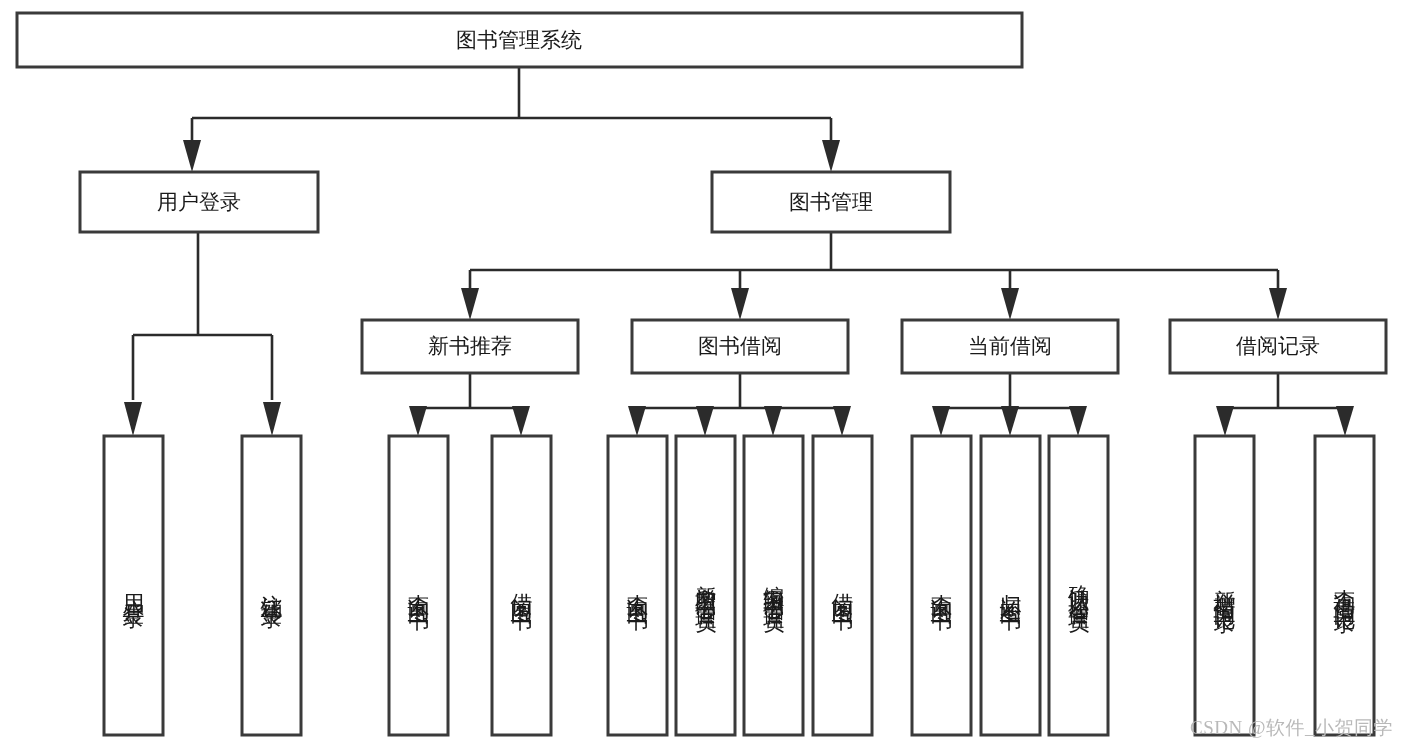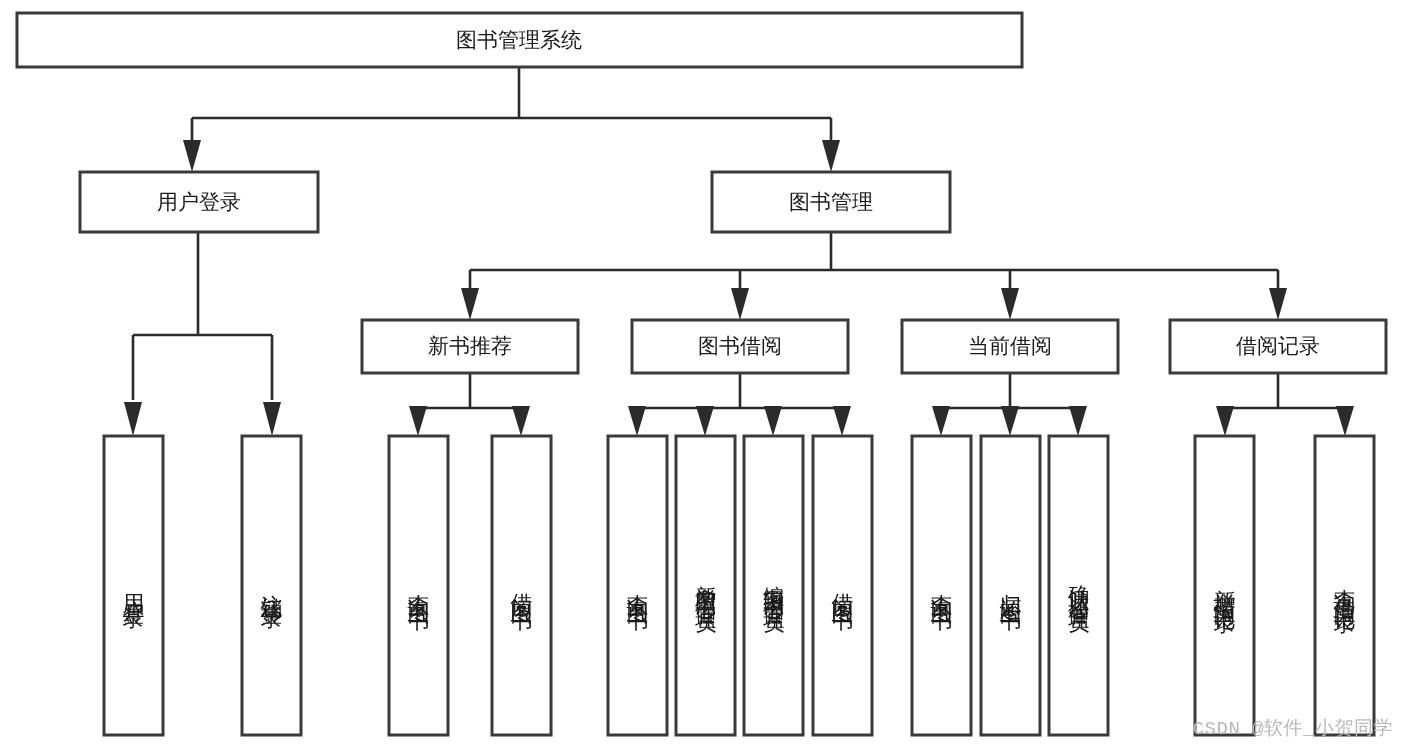--- a/index.html
+++ b/index.html
@@ -43,21 +43,21 @@
     stroke-linecap: butt;
   }
   .arrow-head {
     fill: #2b2b2b;
     stroke: none;
   }
   .watermark {
     position: absolute;
     right: 12px;
     bottom: 6px;
-    font-family: Liberation Mono, monospace;
+    font-family: Liberation Serif, serif;
     font-size: 19px;
     color: #b9b9b9;
     white-space: nowrap;
     letter-spacing: 0.5px;
     pointer-events: none;
   }
 </style>
 </head>
 <body>
 

